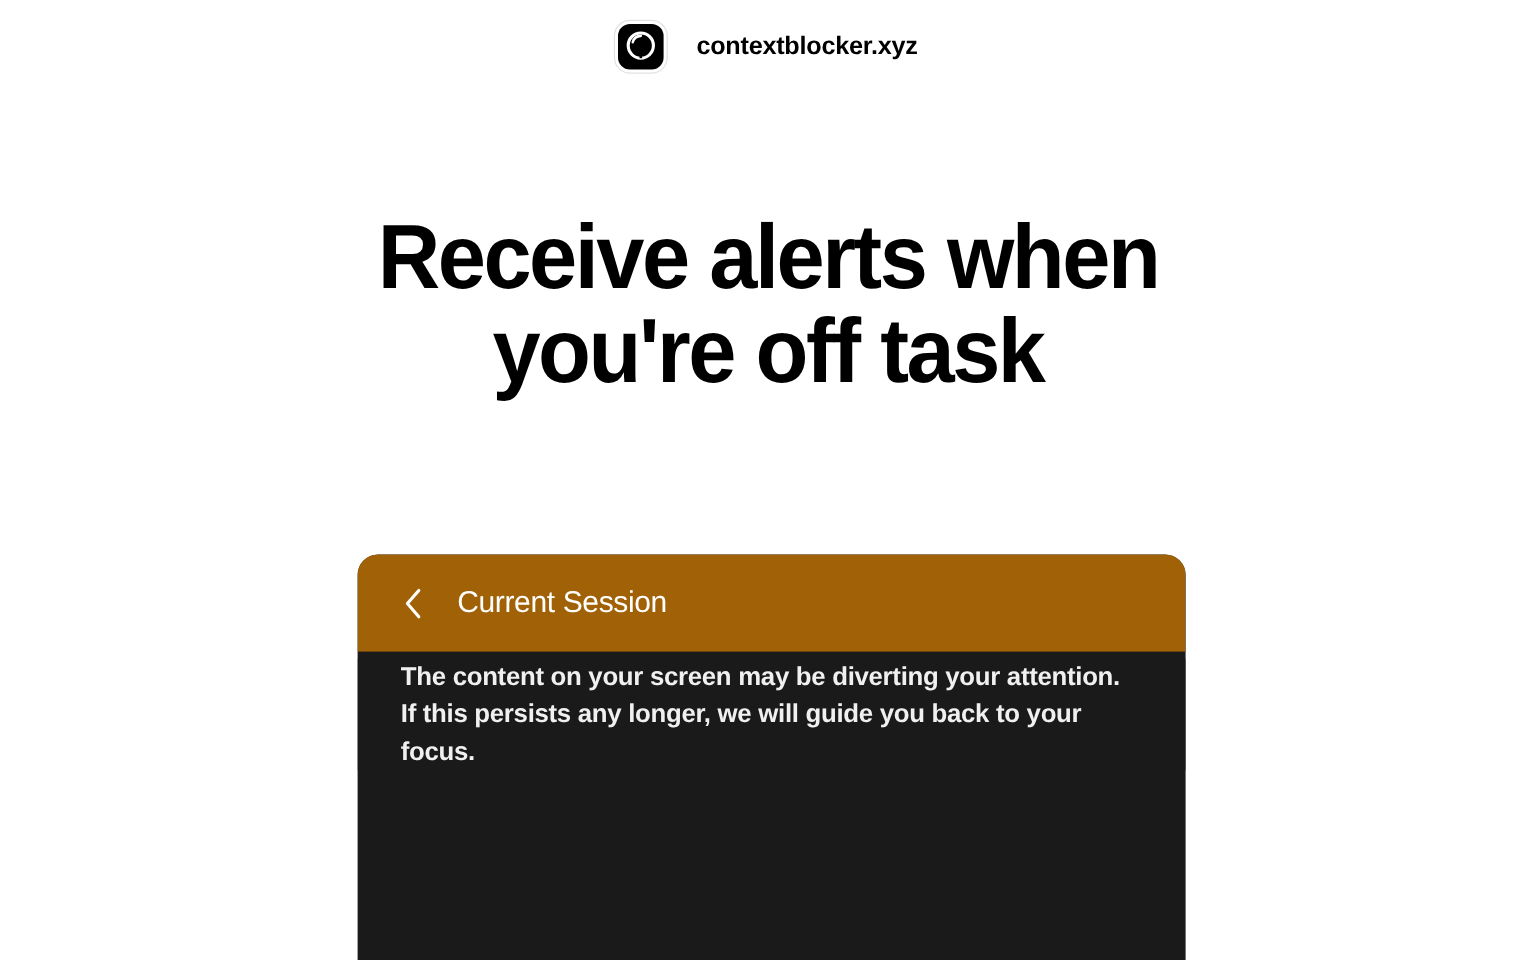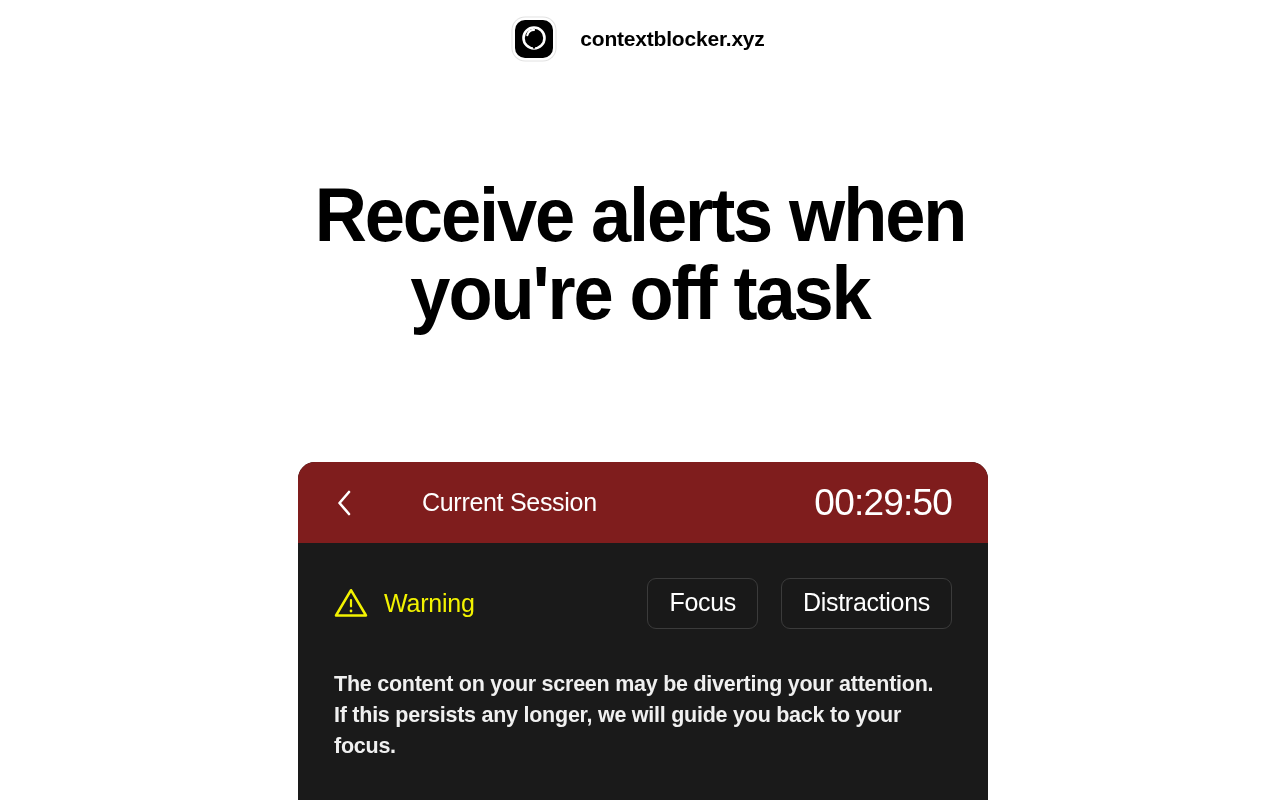--- a/index.html
+++ b/index.html
@@ -76,25 +76,24 @@
     top: 462px;
     width: 690px;
     height: 360px;
     border-radius: 17px;
     background: #1a1a1a;
     overflow: hidden;
   }
 
   .card-header {
     height: 81px;
-    background: #7f1d1d;
-    display: flex;
-    align-items: center;
-    padding: 0 36px 0 36px;
-    gap: 41px;
+    background: #a16207;
+    display: flex;
+    align-items: center;
+    padding: 0 23px 0 36px;
   }
 
   .back-chevron {
     flex: 0 0 auto;
     width: 20px;
     height: 30px;
     display: flex;
     align-items: center;
     justify-content: center;
     cursor: pointer;
@@ -200,37 +199,21 @@
 
 <div class="session-card">
 
   <div class="card-header">
     <span class="back-chevron">
       <svg width="16" height="28" viewBox="0 0 16 28" aria-hidden="true">
         <path d="M13 3 L3.5 14 L13 25" fill="none" stroke="#ffffff" stroke-width="2.6" stroke-linecap="round" stroke-linejoin="round"></path>
       </svg>
     </span>
     <span class="session-title">Current Session</span>
-    <span class="session-timer">00:29:50</span>
   </div>
 
   <div class="card-body">
 
-    <div class="warning-row">
-      <div class="warning-left">
-        <svg class="warning-icon" viewBox="0 0 34 34" aria-hidden="true">
-          <path d="M17 4.2 L32 29.5 L2 29.5 Z" fill="none" stroke="#f2f200" stroke-width="2.5" stroke-linejoin="round"></path>
-          <rect x="15.9" y="13" width="2.2" height="8.4" rx="1.1" fill="#f2f200"></rect>
-          <circle cx="17" cy="25" r="1.4" fill="#f2f200"></circle>
-        </svg>
-        <span class="warning-label">Warning</span>
-      </div>
-
-      <div class="warning-actions">
-        <button class="pill-button">Focus</button>
-        <button class="pill-button">Distractions</button>
-      </div>
-    </div>
 
     <p class="warning-message">The content on your screen may be diverting your attention. If this persists any longer, we will guide you back to your focus.</p>
 
   </div>
 </div>
 
 </body></html>

